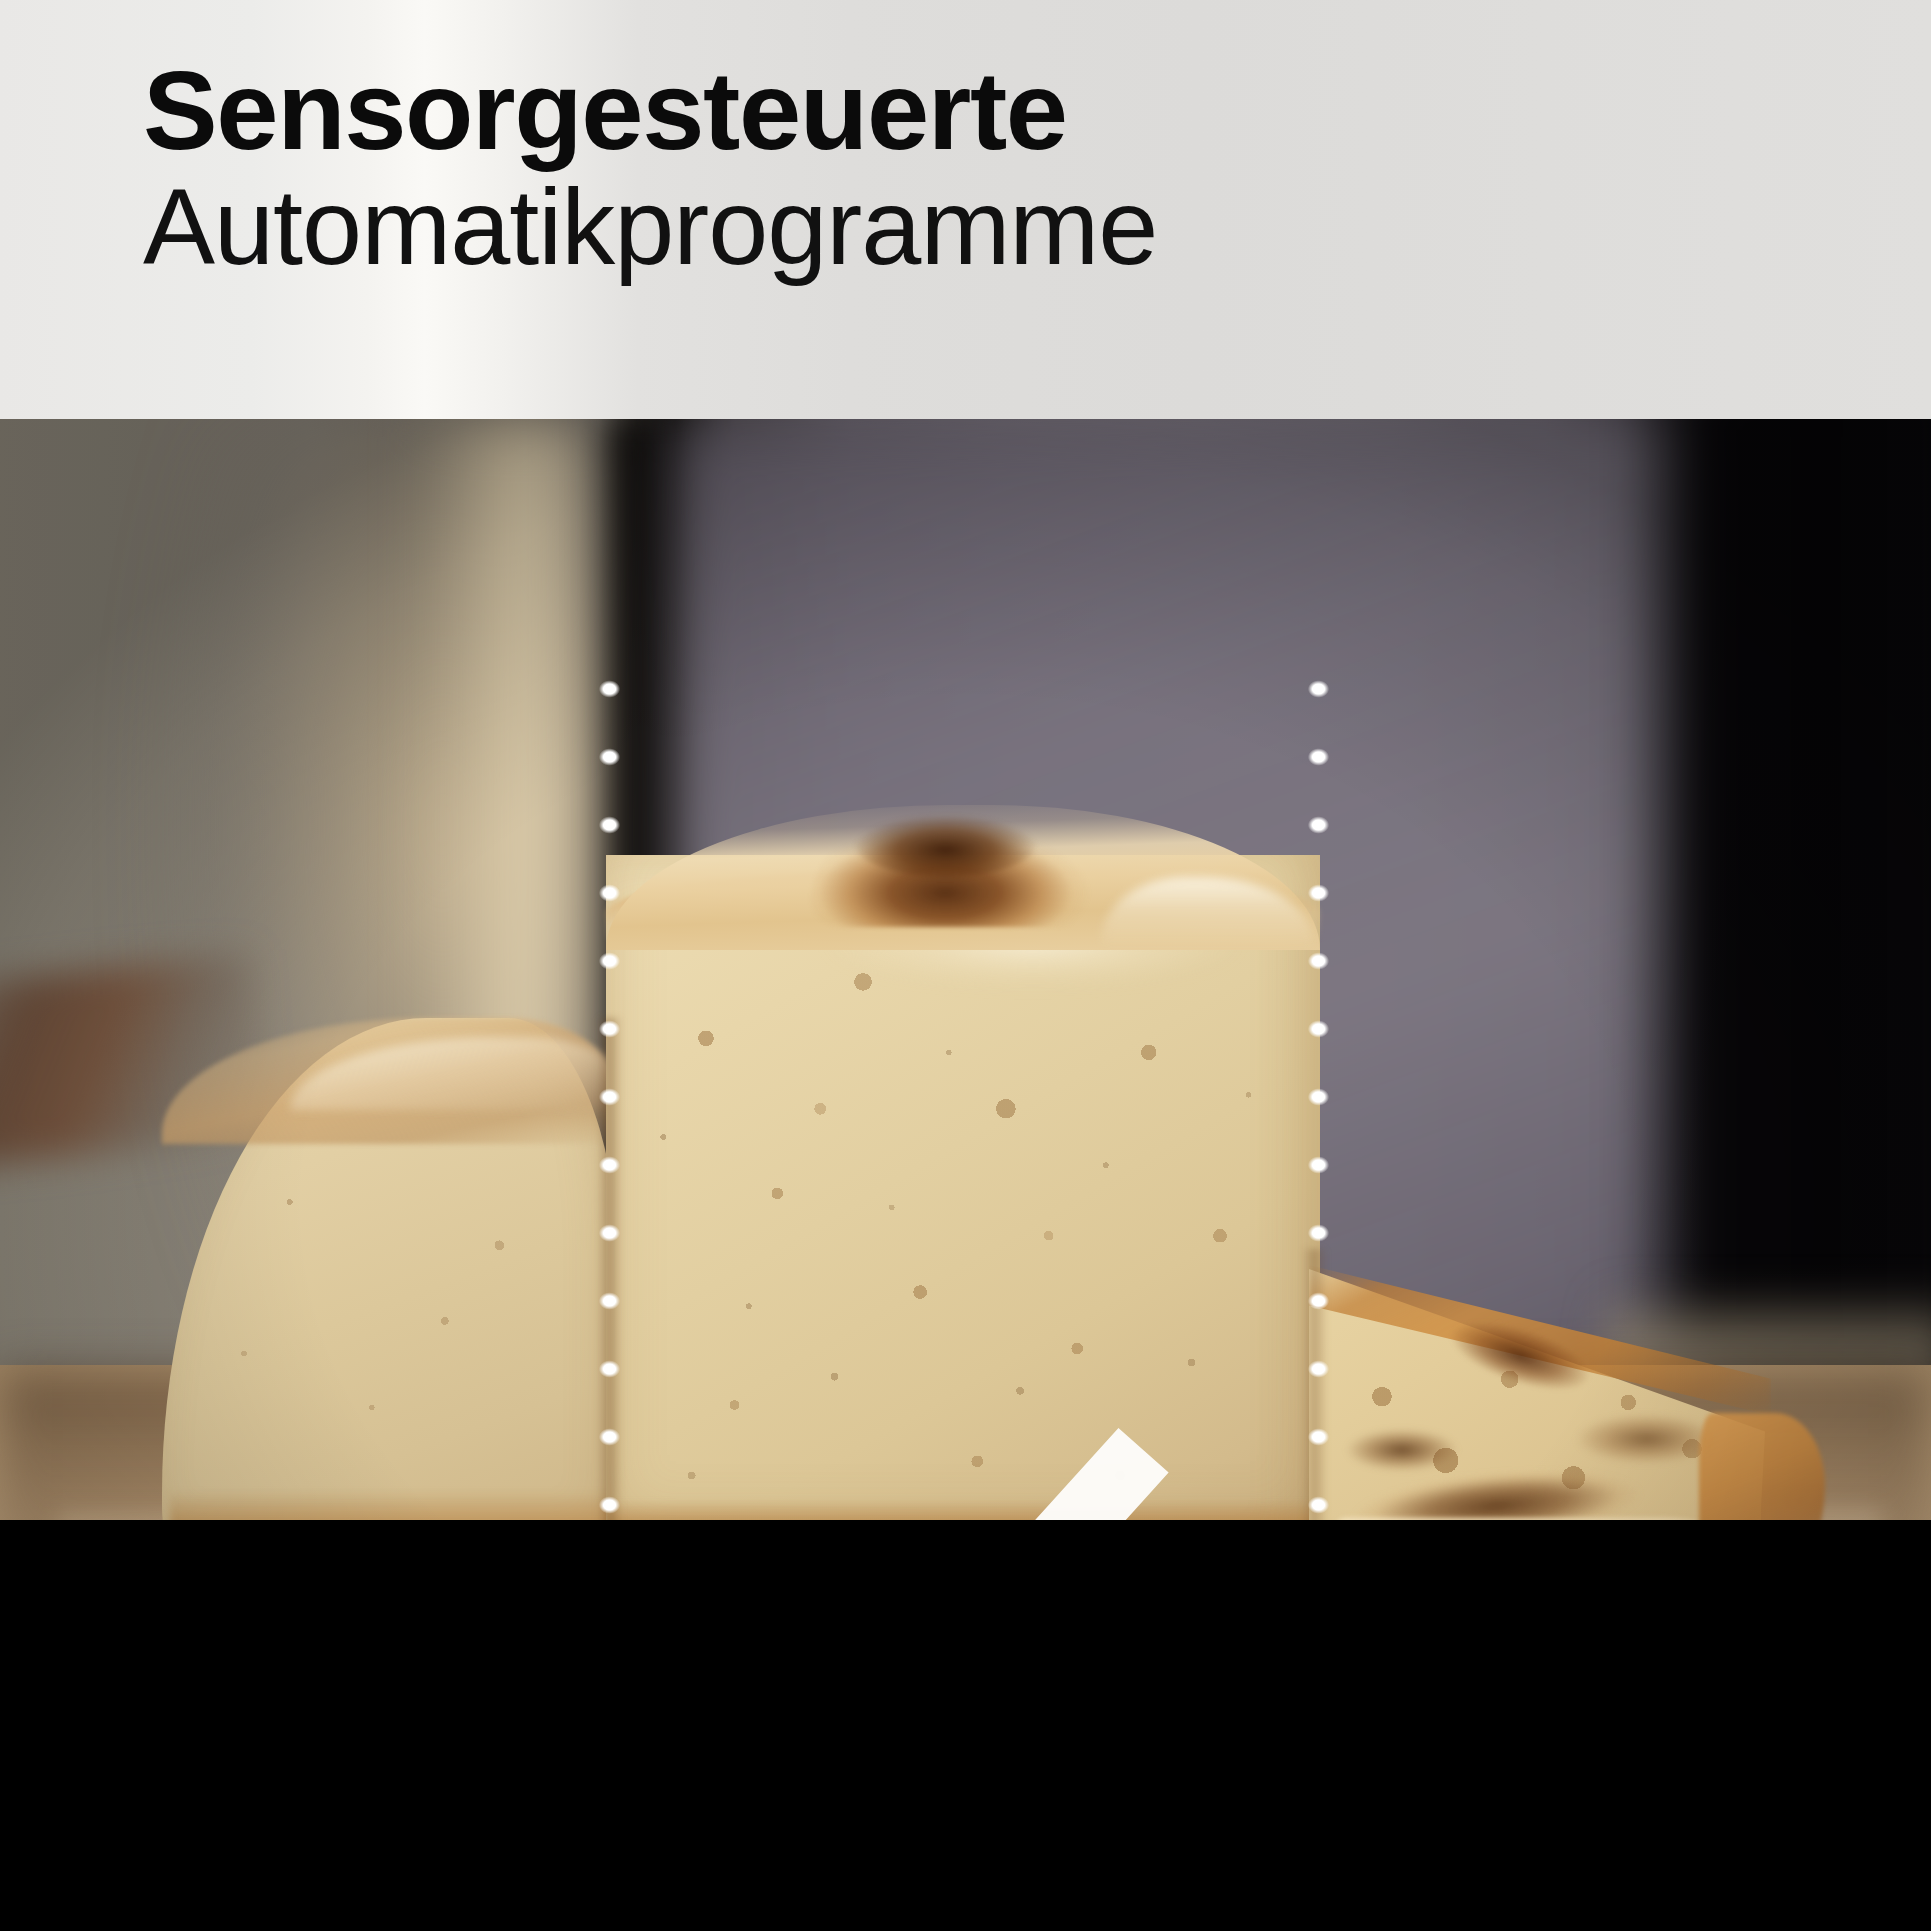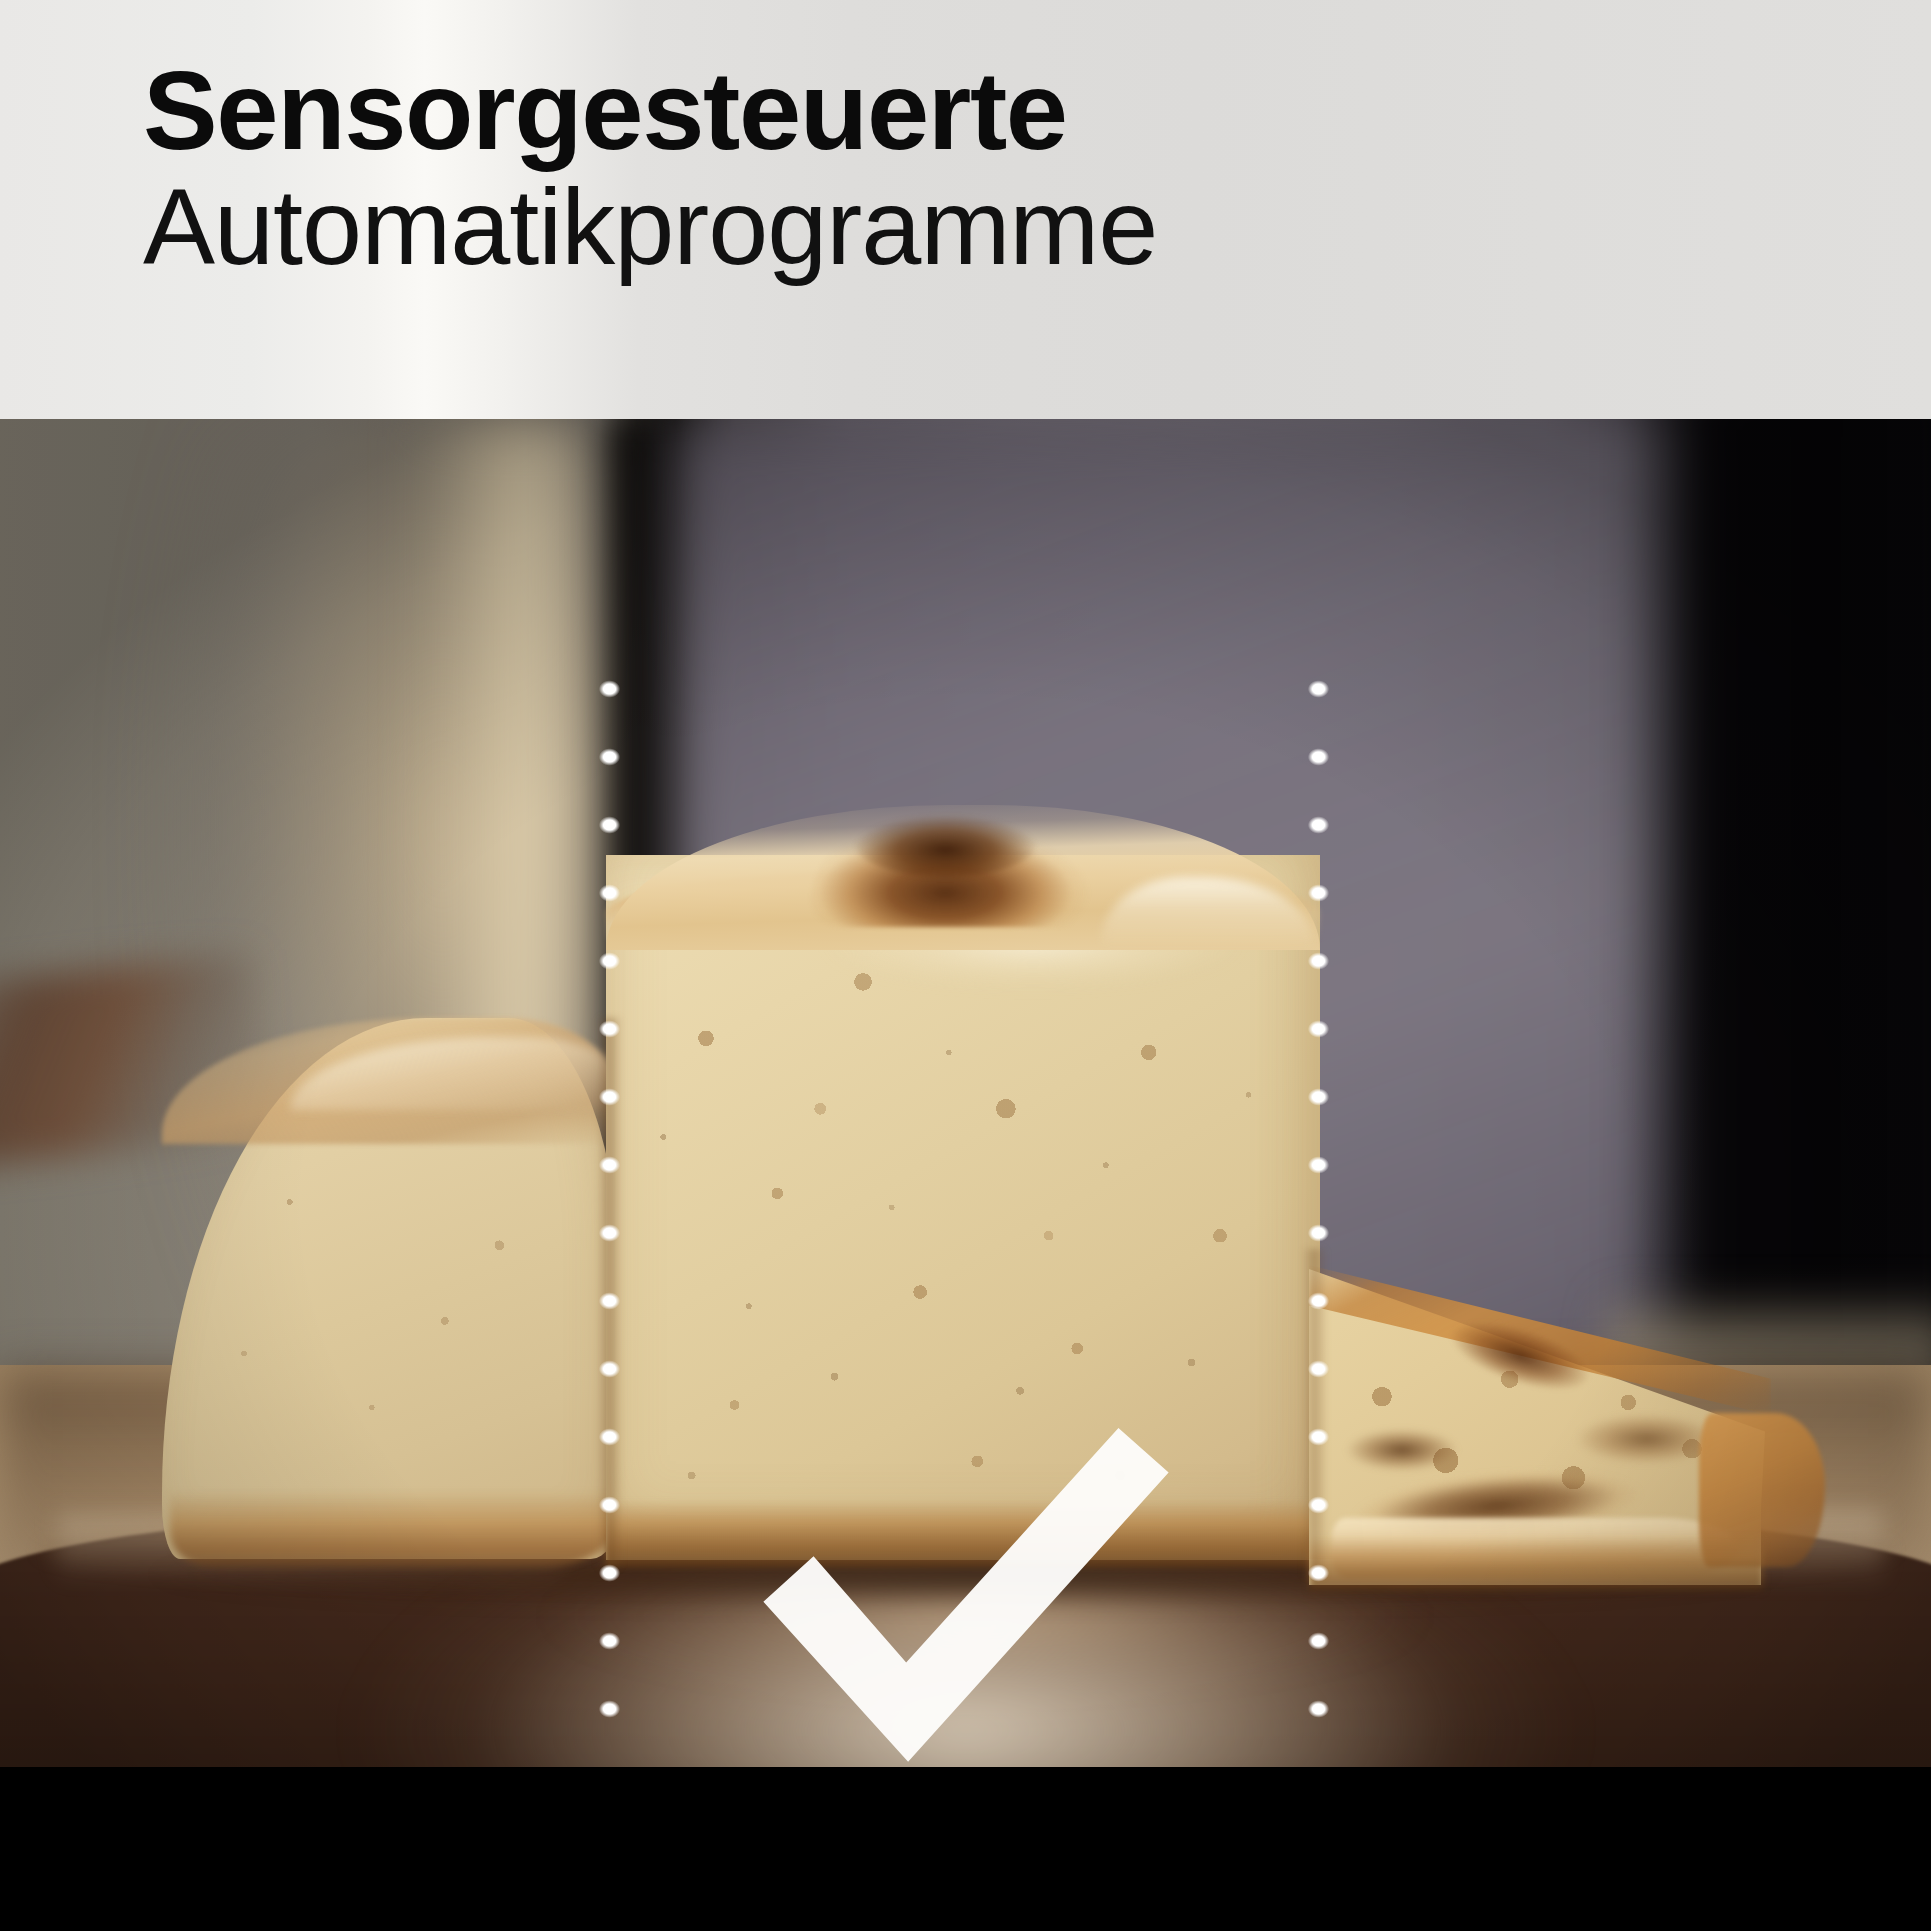--- a/index.html
+++ b/index.html
@@ -3,21 +3,21 @@
 <meta charset="utf-8">
 <style>
   html, body {
     margin: 0;
     padding: 0;
     background: #000;
   }
   #stage {
     position: relative;
     width: 1931px;
-    height: 1767px;
+    height: 1520px;
     overflow: hidden;
     font-family: "Liberation Sans", sans-serif;
   }
 
   
   #header {
     position: absolute;
     left: 0; top: 0;
     width: 1931px;
     height: 419px;

